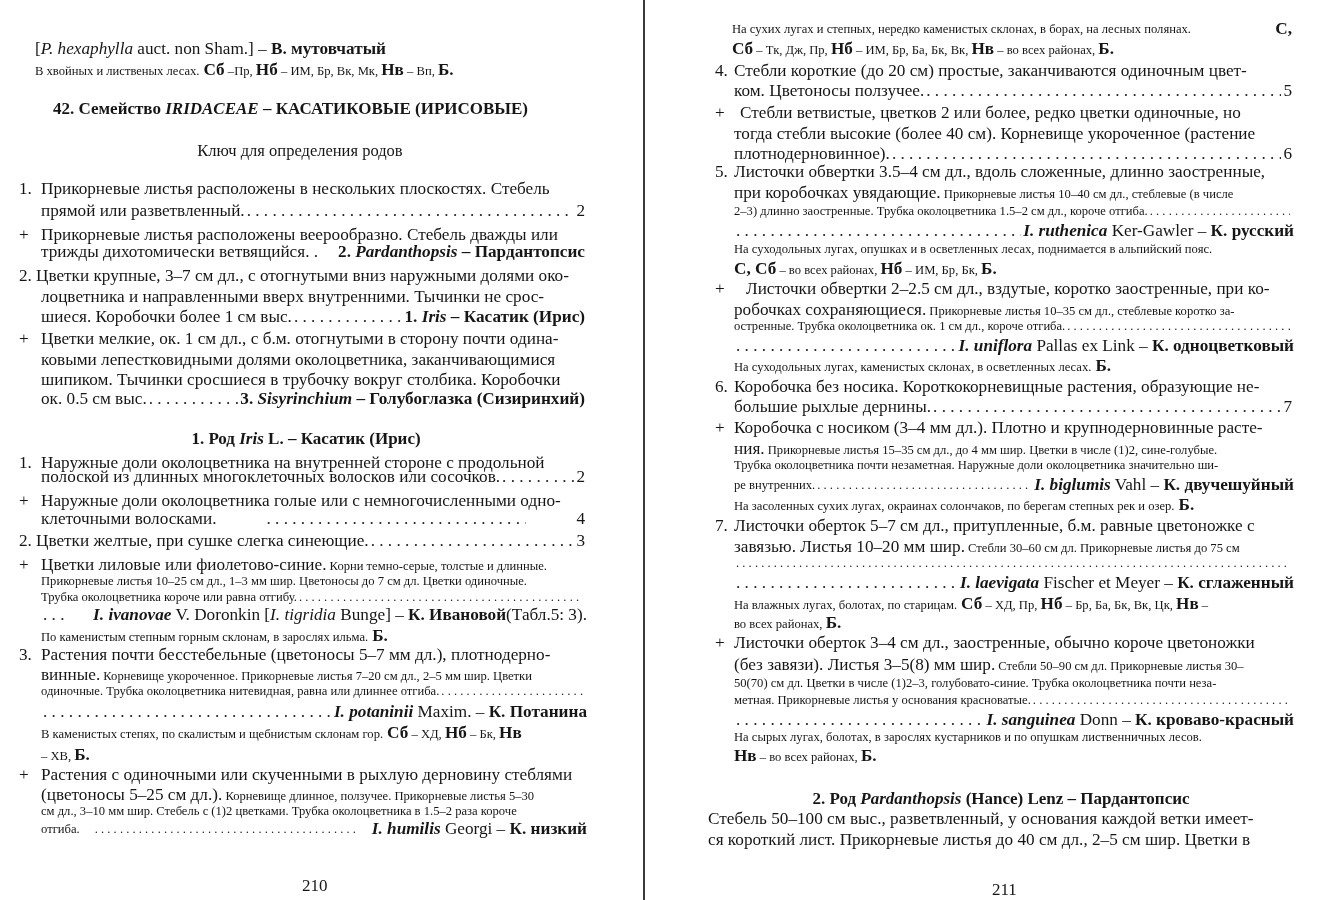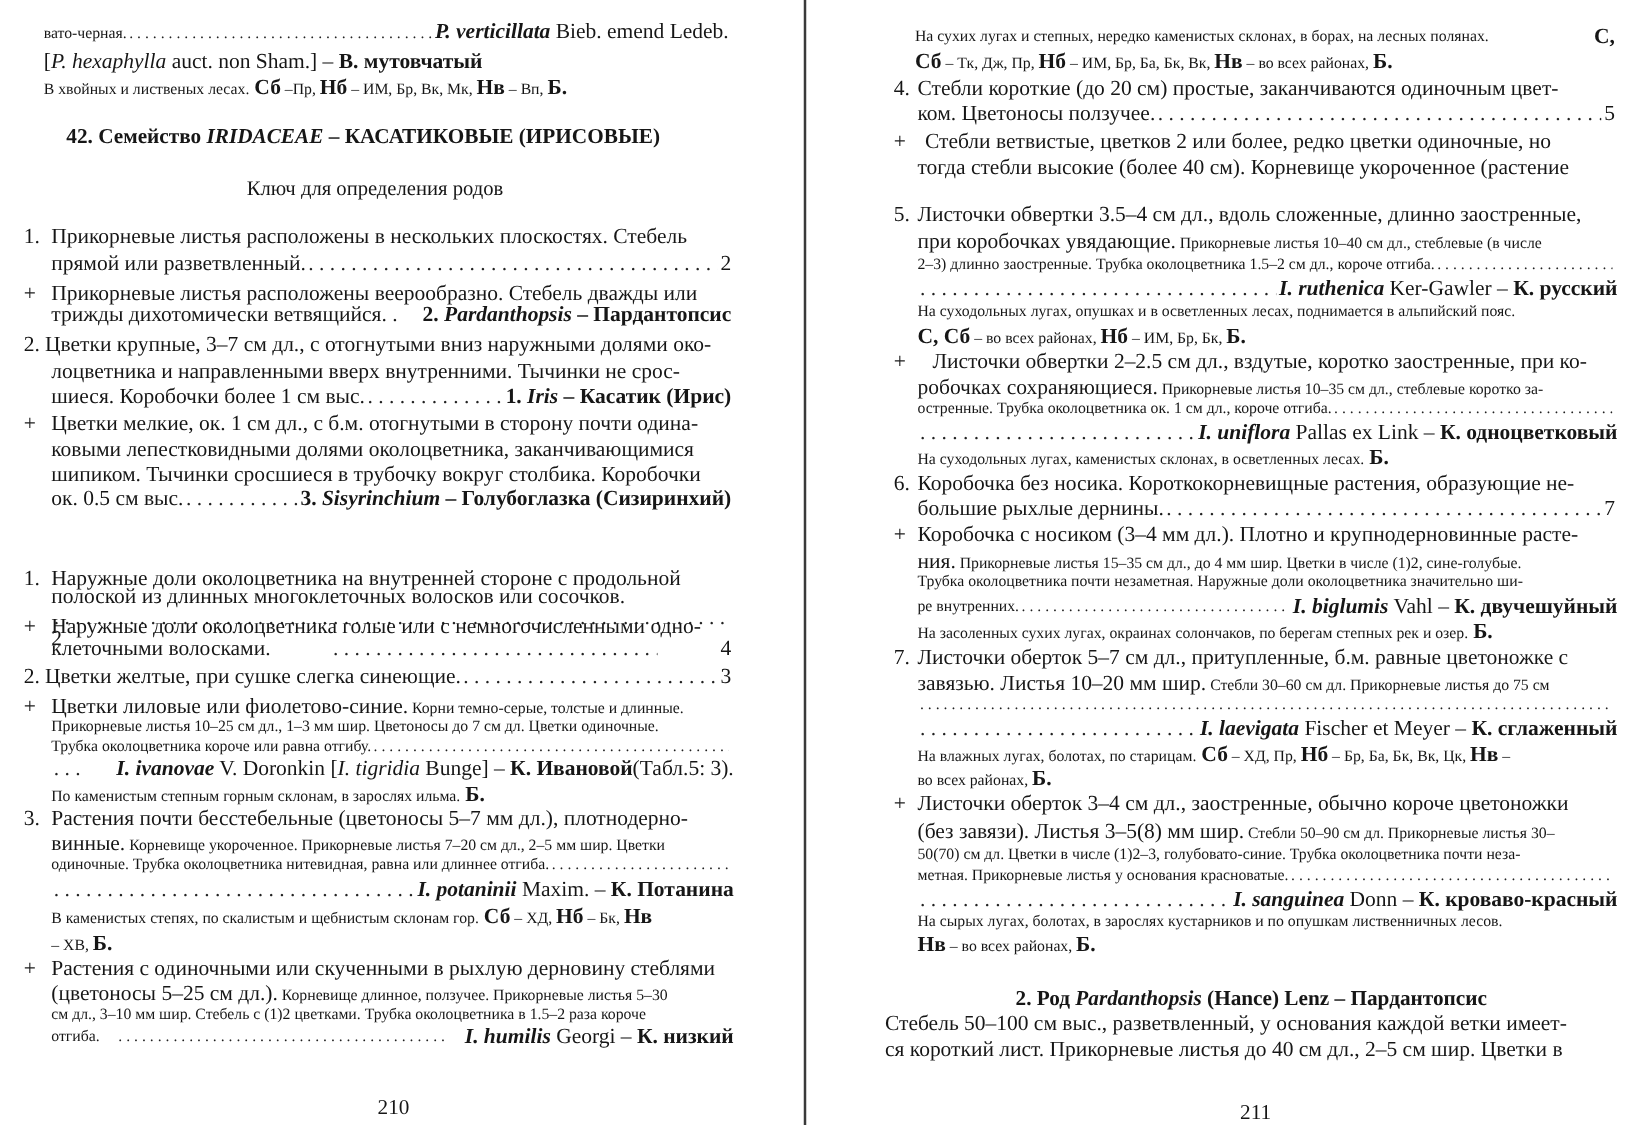--- a/index.html
+++ b/index.html
@@ -38,25 +38,20 @@
   .pagenum { position: absolute; font-size: 17px; }
   .center { text-align: center; }
 </style>
 </head>
 <body>
 
 <div class="divider"></div>
 
 <div class="page" id="left-page">
 
-  <div class="line just" style="left:35px; width:548px; top:16px;">
-    <span class="small" style="padding-top:4px">вато-черная.</span>
-    <span class="leader small" style="padding-top:4px"></span>
-    <span class="big"><span class="bi">P. verticillata</span> <span>Bieb. emend Ledeb.</span></span>
-  </div>
   <div class="line big" style="left:35px; top:40px;">
     <span>[</span><span class="i">P. hexaphylla</span> <span>auct. non Sham.] –</span> <span class="b">В. мутовчатый</span>
   </div>
   <div class="line" style="left:35px; top:61px;">
     <span class="small">В хвойных и лиственых лесах.</span>
     <span class="big-bold">Сб</span><span class="small"> –Пр, </span><span class="big-bold">Нб</span><span class="small"> – ИМ, Бр, Вк, Мк, </span><span class="big-bold">Нв</span><span class="small"> – Вп, </span><span class="big-bold">Б.</span>
   </div>
 
   <div class="line hd" style="left:53px; top:100px;">
     <span>42. Семейство </span><i>IRIDACEAE</i><span> – КАСАТИКОВЫЕ (ИРИСОВЫЕ)</span>
@@ -96,25 +91,28 @@
     <div class="line big" style="left:41px; top:330px;"><span>Цветки мелкие, ок. 1 см дл., с б.м. отогнутыми в сторону почти одина-</span></div>
     <div class="line big" style="left:41px; top:351px;"><span>ковыми лепестковидными долями околоцветника, заканчивающимися</span></div>
     <div class="line big" style="left:41px; top:371px;"><span>шипиком. Тычинки сросшиеся в трубочку вокруг столбика. Коробочки</span></div>
     <div class="line big just" style="left:41px; width:544px; top:390px;">
       <span>ок. 0.5 см выс.</span>
         <span class="leader"></span>
         <span class="b"><span>3.</span> <i>Sisyrinchium</i><span> – Голубоглазка (Сизиринхий)</span></span>
     </div>
   </div>
 
+  <div class="line hd center" style="left:0; width:612px; top:430px;">
+    <span>1. Род </span><i>Iris</i><span> L. – Касатик (Ирис)</span>
+  </div>
 
   <div>
     <span class="line big marker" style="left:19px; top:454px;">1.</span>
     <div class="line big" style="left:41px; top:454px;"><span>Наружные доли околоцветника на внутренней стороне с продольной</span></div>
-    <div class="line big just" style="left:41px; width:544px; top:468px;flex-direction:column;">
+    <div class="line big just" style="left:41px; width:544px; top:468px;">
       <span>полоской из длинных многоклеточных волосков или сосочков.</span>
         <span class="leader"></span>
         <span>2</span>
     </div>
 
     <span class="line big marker" style="left:19px; top:492px;">+</span>
     <div class="line big" style="left:41px; top:492px;"><span>Наружные доли околоцветника голые или с немногочисленными одно-</span></div>
     <div class="line big just" style="left:41px; width:544px; top:510px;gap:48px;">
       <span>клеточными волосками.</span>
         <span class="leader"></span>
@@ -193,20 +191,25 @@
   <span class="line big marker" style="left:69px; top:62px;">4.</span>
   <div class="line big" style="left:88px; top:62px;">Стебли короткие (до 20 см) простые, заканчиваются одиночным цвет-</div>
   <div class="line big just" style="left:88px; width:558px; top:82px;">
     <span>ком. Цветоносы ползучее.</span>
       <span class="leader"></span>
       <span>5</span>
   </div>
   <span class="line big marker" style="left:69px; top:104px;">+</span>
   <div class="line big" style="left:94px; top:104px;">Стебли ветвистые, цветков 2 или более, редко цветки одиночные, но</div>
   <div class="line big" style="left:88px; top:125px;">тогда стебли высокие (более 40 см). Корневище укороченное (растение</div>
+  <div class="line big just" style="left:88px; width:558px; top:145px;">
+    <span>плотнодерновинное).</span>
+      <span class="leader"></span>
+      <span>6</span>
+  </div>
 
   <div>
     <span class="line big marker" style="left:69px; top:163px;">5.</span>
     <div class="line big" style="left:88px; top:163px;">Листочки обвертки 3.5–4 см дл., вдоль сложенные, длинно заостренные,</div>
     <div class="line" style="left:88px; top:184px;"><span class="big">при коробочках увядающие.</span><span class="small"> Прикорневые листья 10–40 см дл., стеблевые (в числе</span></div>
     <div class="line small just" style="left:88px; width:558px; top:205px;">
       <span>2–3) длинно заостренные. Трубка околоцветника 1.5–2 см дл., короче отгиба.</span>
         <span class="leader"></span>
     </div>
     <div class="line big just" style="left:88px; width:560px; top:222px;">

